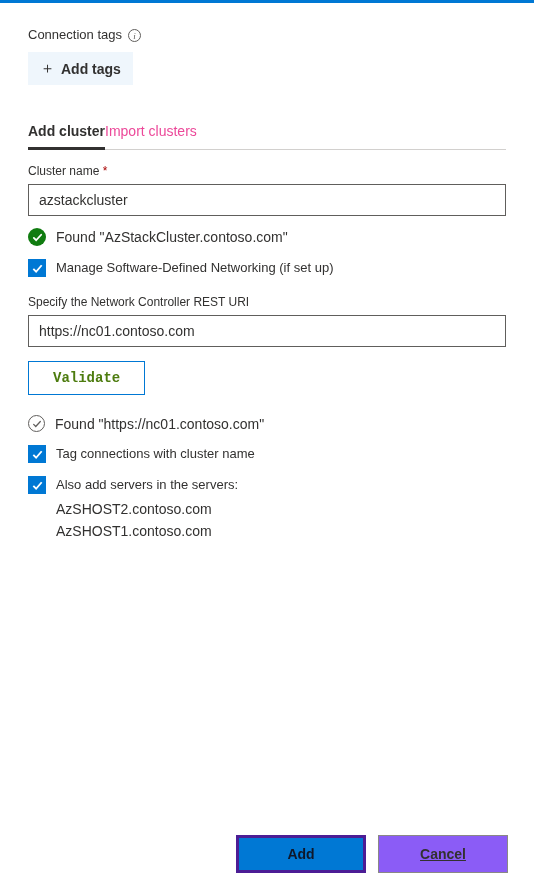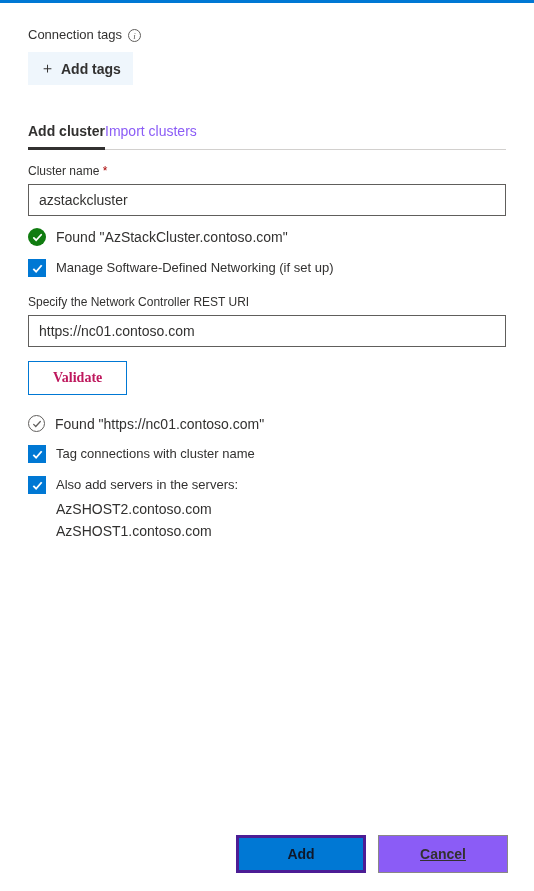--- a/index.html
+++ b/index.html
@@ -64,21 +64,21 @@
       font-size: 14px;
       cursor: pointer;
       margin-bottom: -1px;
     }
     .tab.active {
       font-weight: 600;
       color: #323130;
       border-bottom: 3px solid #323130;
     }
     .tab.inactive {
-      color: #8b5cf6;
+      color: #ec4899;
     }
     .field-label {
       font-size: 12px;
       color: #323130;
       margin-bottom: 6px;
     }
     .required-star { color: #a80000; }
     .text-input {
       width: 100%;
       padding: 7px 10px;
@@ -128,27 +128,27 @@
       justify-content: center;
       flex-shrink: 0;
       cursor: pointer;
       margin-top: 1px;
     }
     .checkbox svg { width: 13px; height: 13px; }
     .checkbox-label { font-size: 13px; padding-top: 2px; }
     .validate-btn {
       border: 1px solid #0078d4;
       background: #fff;
-      color: #be185d;
+      color: #4d7c0f;
       font-weight: 600;
       font-size: 14px;
       padding: 8px 24px;
       margin-top: 14px;
       cursor: pointer;
-      font-family: Liberation Serif, serif;
+      font-family: Liberation Mono, monospace;
     }
     .server-list {
       margin-left: 28px;
       margin-top: 4px;
       font-size: 14px;
       line-height: 1.6;
     }
     .footer {
       position: absolute;
       bottom: 18px;

